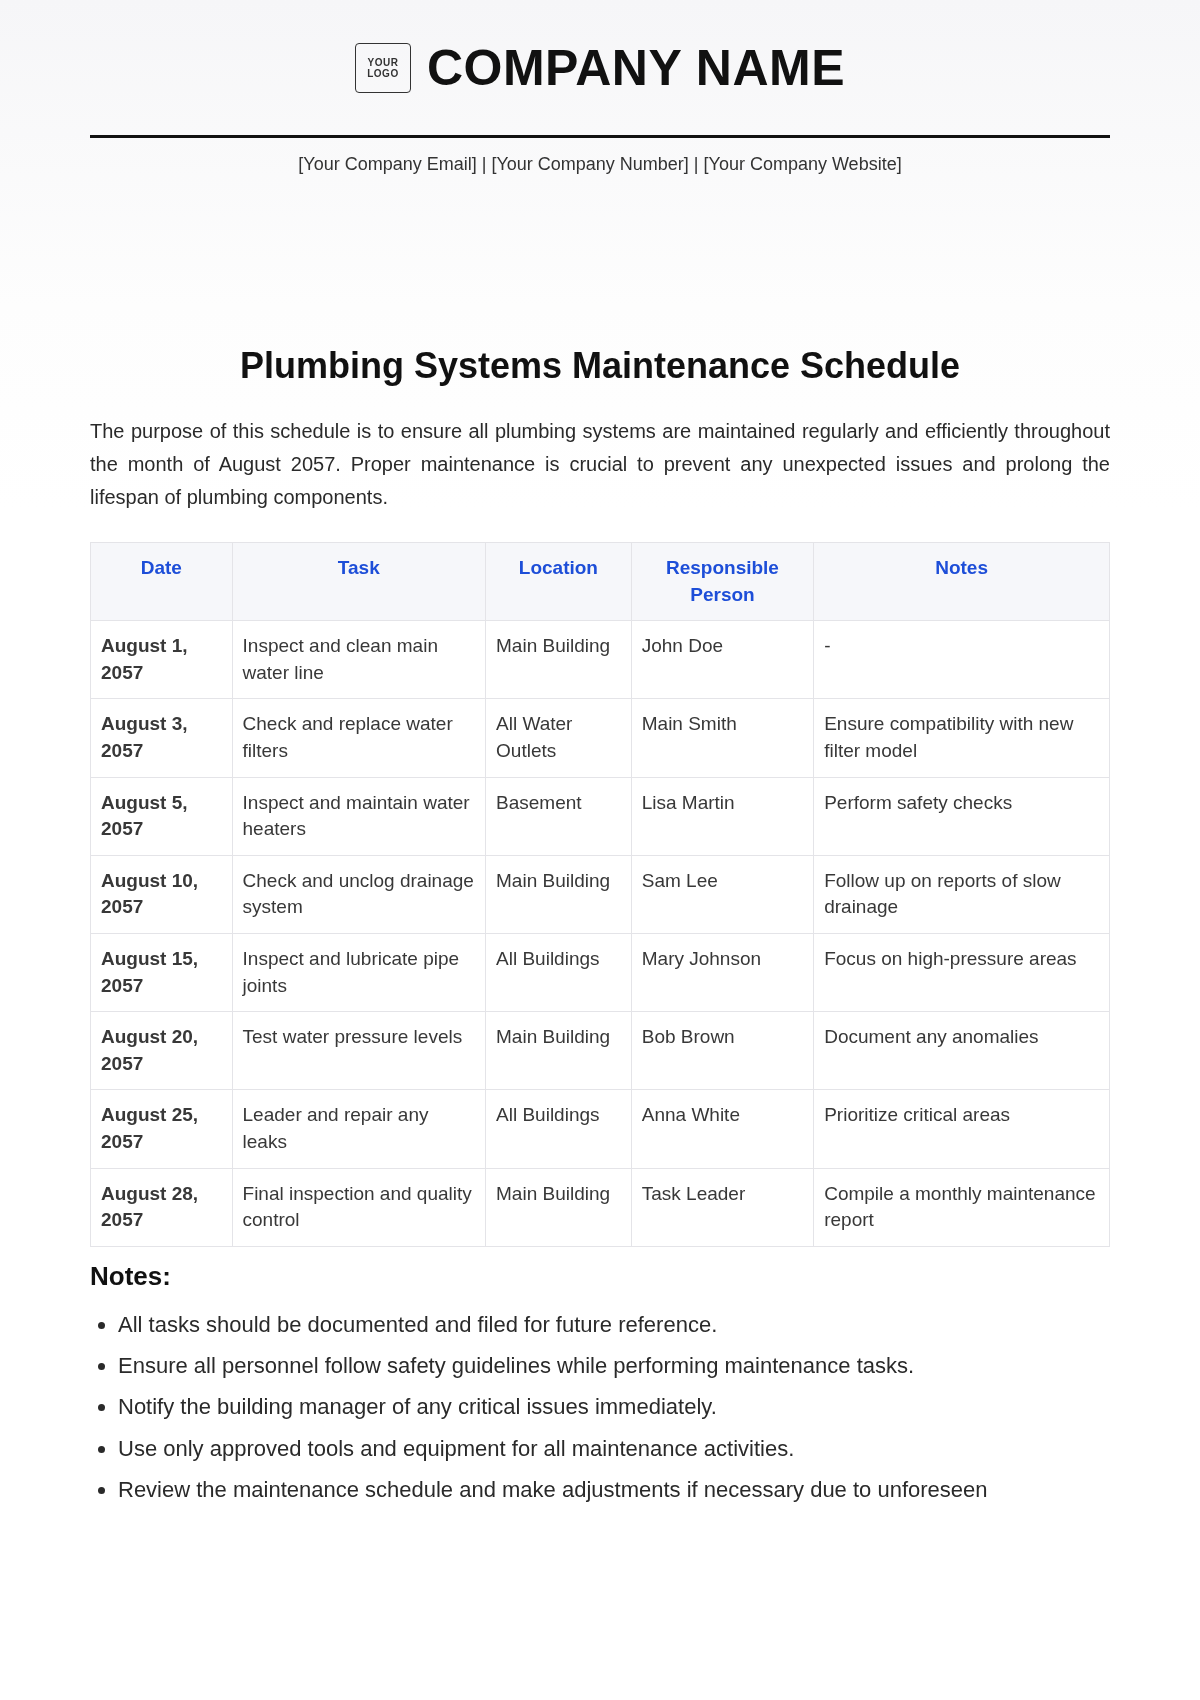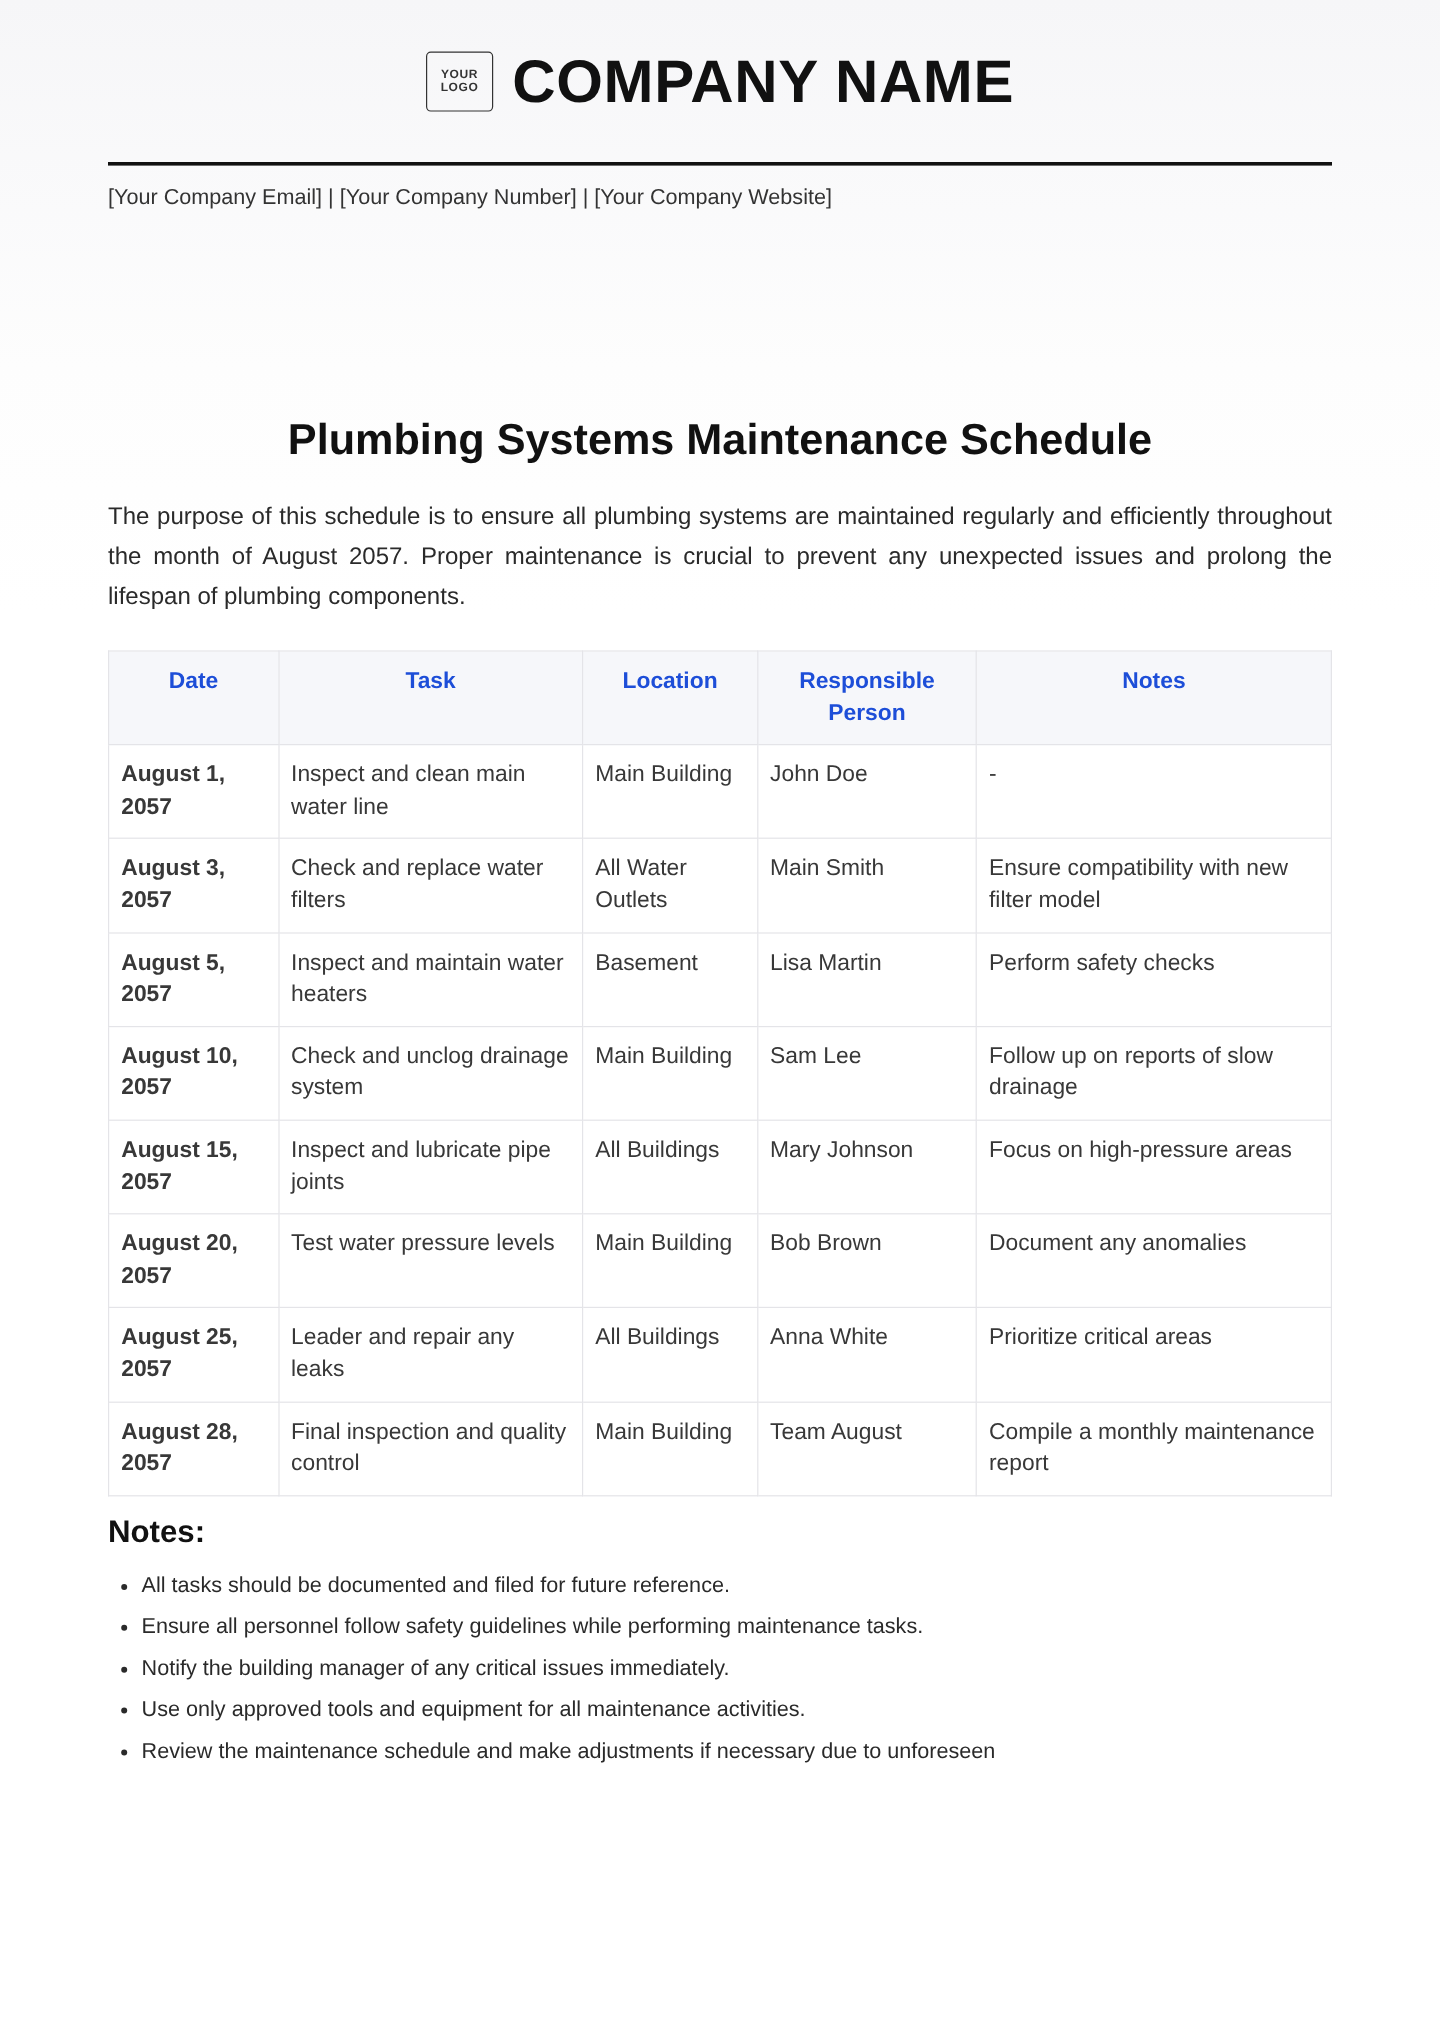--- a/index.html
+++ b/index.html
@@ -3,30 +3,30 @@
 <meta charset="utf-8">
 <style>
   * { box-sizing: border-box; margin: 0; padding: 0; }
   html, body { width: 1200px; background: #f8f8f9; font-family: Arial, Helvetica, sans-serif; color: #2a2a2a; }
   .page { width: 1200px; min-height: 1700px; padding: 39px 90px 40px 90px; background: linear-gradient(180deg,#f6f6f8 0%, #fdfdfd 18%, #ffffff 30%); }
   .header { text-align: center; }
   .logo-row { display: flex; align-items: center; justify-content: center; gap: 16px; margin-bottom: 38px; }
   .logo-box { border: 1.5px solid #333; border-radius: 4px; width: 56px; height: 50px; display: flex; align-items: center; justify-content: center; font-size: 10px; font-weight: 700; line-height: 1.1; letter-spacing: 0.5px; color:#333; text-align:center; }
   .company-name { font-size: 50px; font-weight: 900; letter-spacing: 0.5px; color:#111; }
   .hr-thick { border: none; border-top: 3px solid #111; margin: 6px 0 16px 0; }
-  .contact-line { text-align: left; font-size: 18px; color:#333; }
+  .contact-line { text-align: center; font-size: 18px; color:#333; }
   .title { font-size: 36px; font-weight: 800; margin-top: 170px; margin-bottom: 28px; text-align:center; color:#111; }
   .intro { font-size: 20px; line-height: 1.65; text-align: justify; color:#2a2a2a; margin-bottom: 28px; }
   table { width: 100%; border-collapse: collapse; font-size: 19px; }
   th, td { border: 1px solid #e4e4e8; padding: 12px 10px; text-align: left; vertical-align: top; line-height:1.4; }
   th { background: #f6f7fa; color:#1d4ed8; font-weight: 600; text-align: center; }
   td { color:#383838; }
   .notes-heading { font-size: 26px; font-weight: 800; margin-top: 14px; margin-bottom: 14px; color:#111; }
   ul.notes { list-style: disc; padding-left: 28px; }
-  ul.notes li { font-size: 18px; line-height: 1.7; color:#2a2a2a; margin-bottom: 4px; }
+  ul.notes li { font-size: 22px; line-height: 1.7; color:#2a2a2a; margin-bottom: 4px; }
   tbody#schedule-body tr td:first-child { white-space: normal; font-weight: bold; }
 </style>
 </head>
 <body>
 
 <div class="page">
 
   <div class="header">
     <div class="logo-row">
       <div class="logo-box" style="white-space:pre-line;">YOUR
@@ -98,21 +98,21 @@
           <td>August 25, 2057</td>
           <td>Leader and repair any leaks</td>
           <td>All Buildings</td>
           <td>Anna White</td>
           <td>Prioritize critical areas</td>
         </tr>
         <tr>
           <td>August 28, 2057</td>
           <td>Final inspection and quality control</td>
           <td>Main Building</td>
-          <td>Team August</td>
+          <td>Task Leader</td>
           <td>Compile a monthly maintenance report</td>
         </tr>
       </tbody>
   </table>
 
   <h2 class="notes-heading">Notes:</h2>
   <ul class="notes" id="notes-list">
       <li>All tasks should be documented and filed for future reference.</li>
       <li>Ensure all personnel follow safety guidelines while performing maintenance tasks.</li>
       <li>Notify the building manager of any critical issues immediately.</li>

